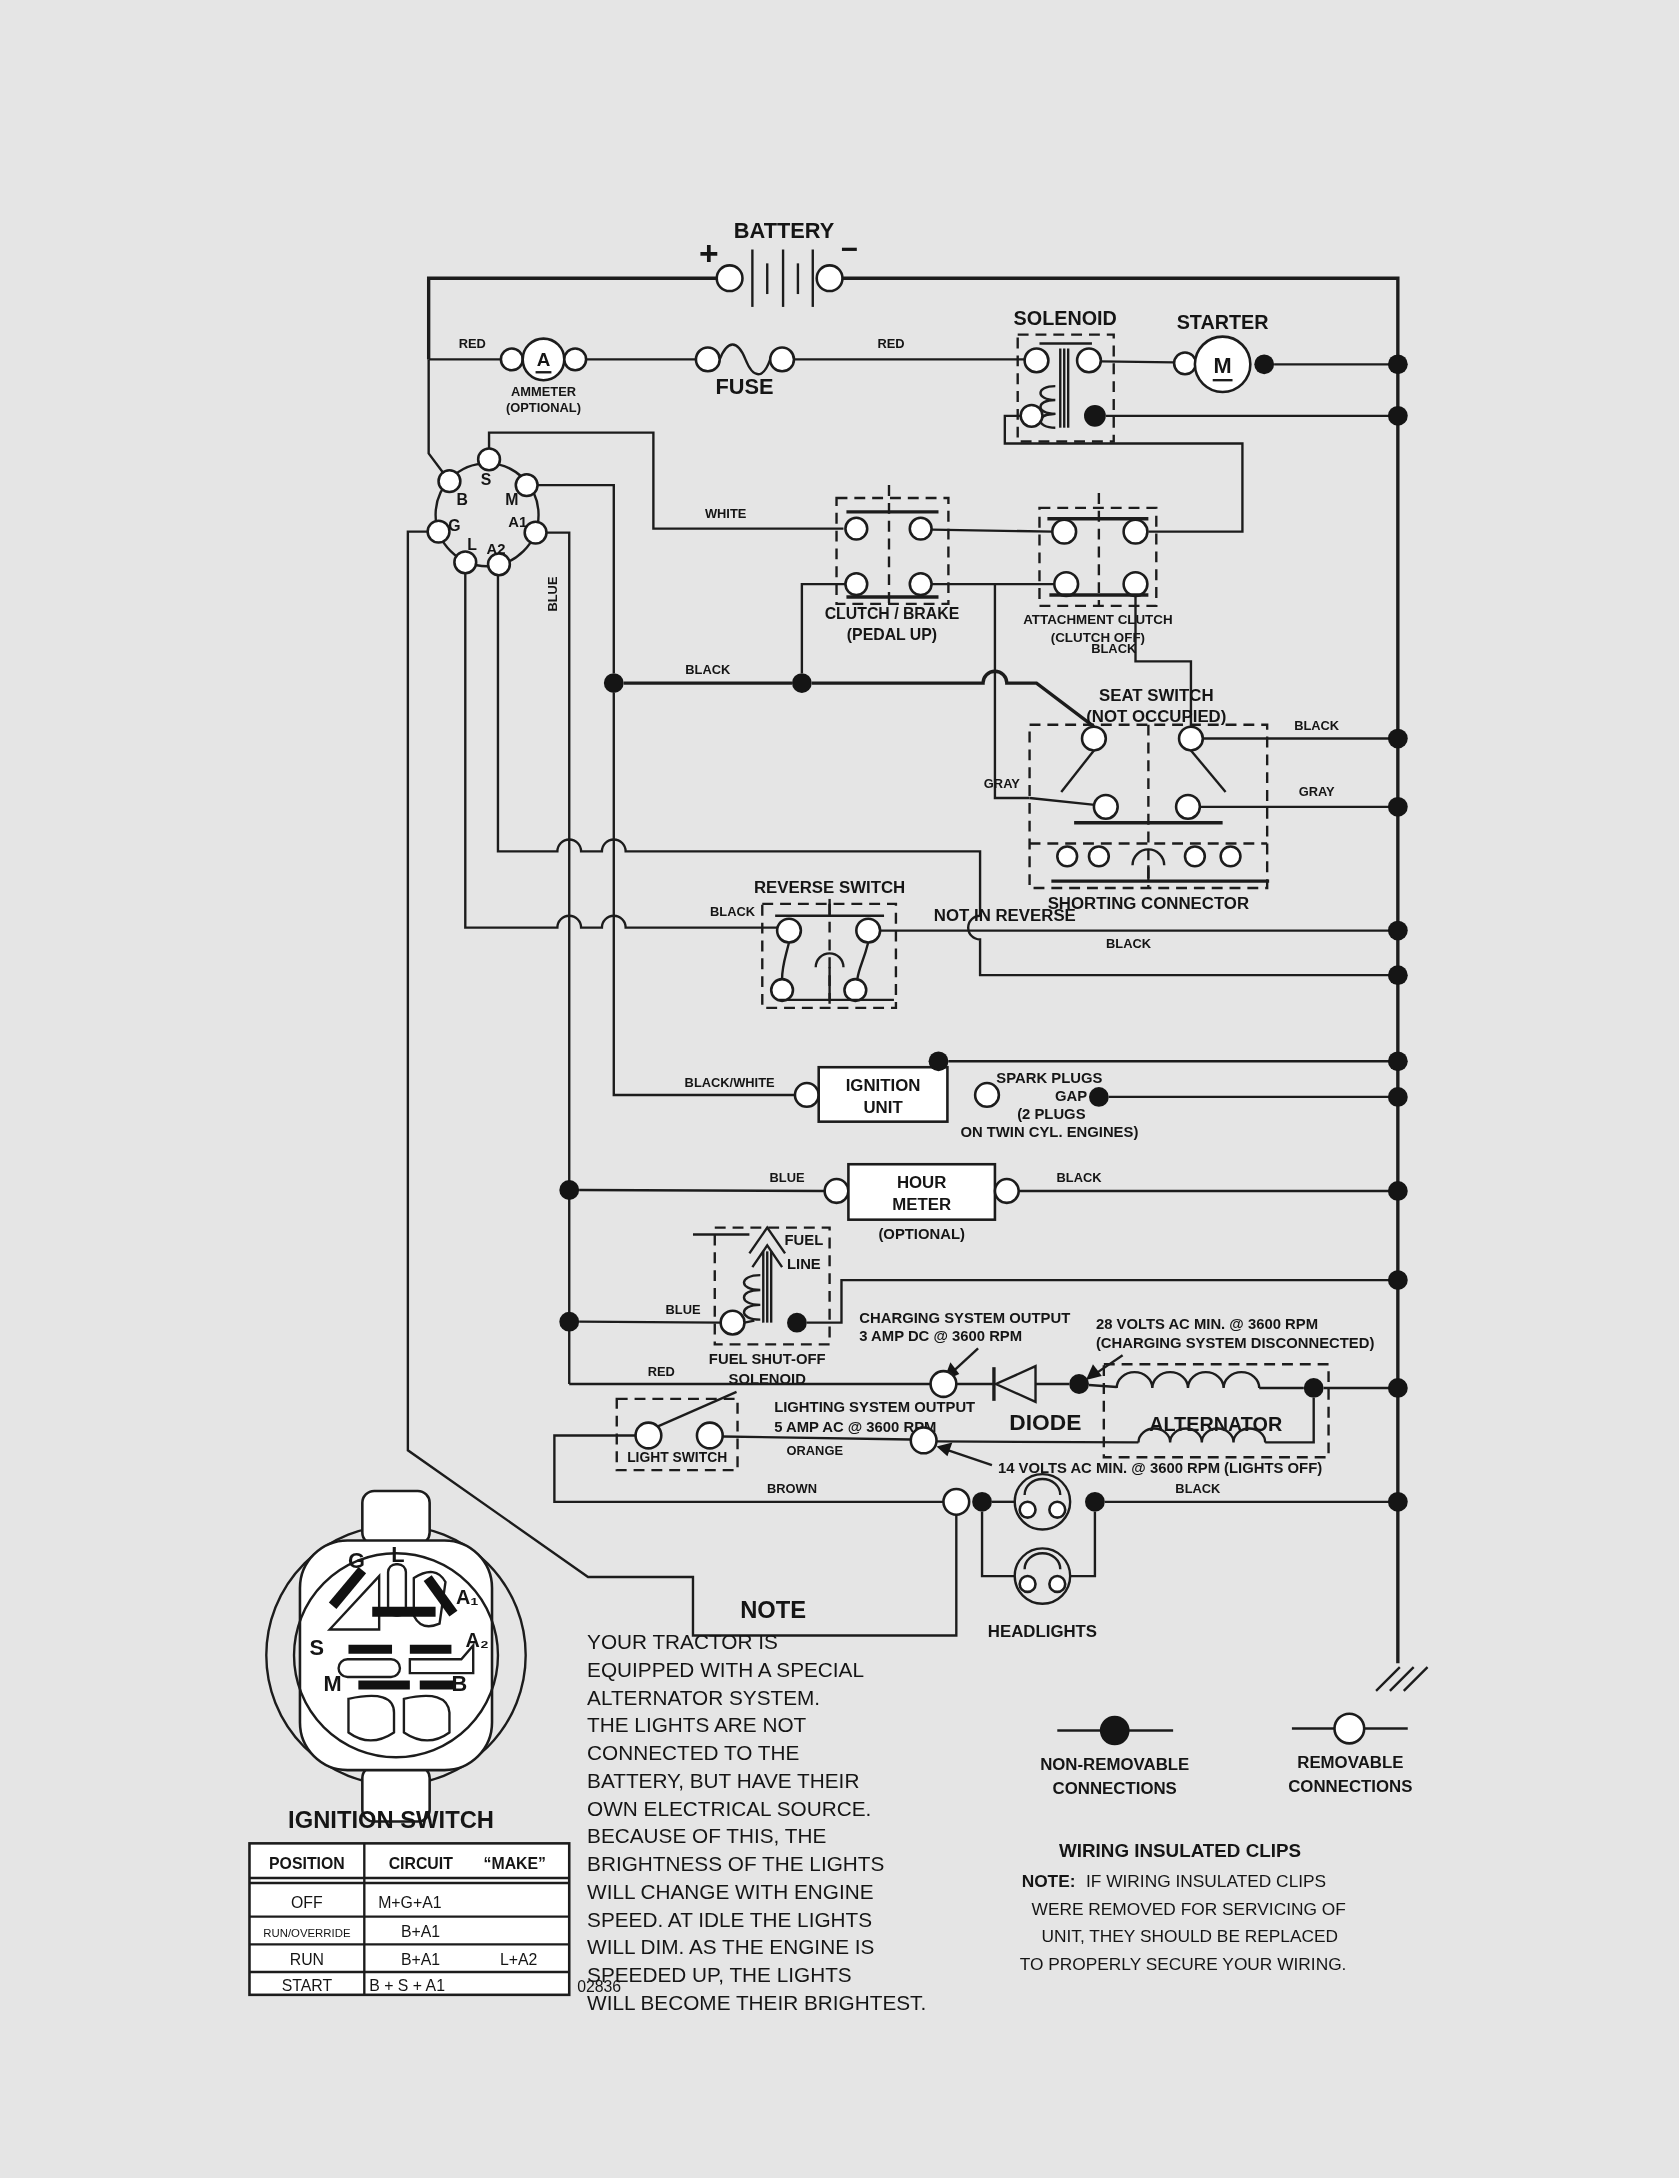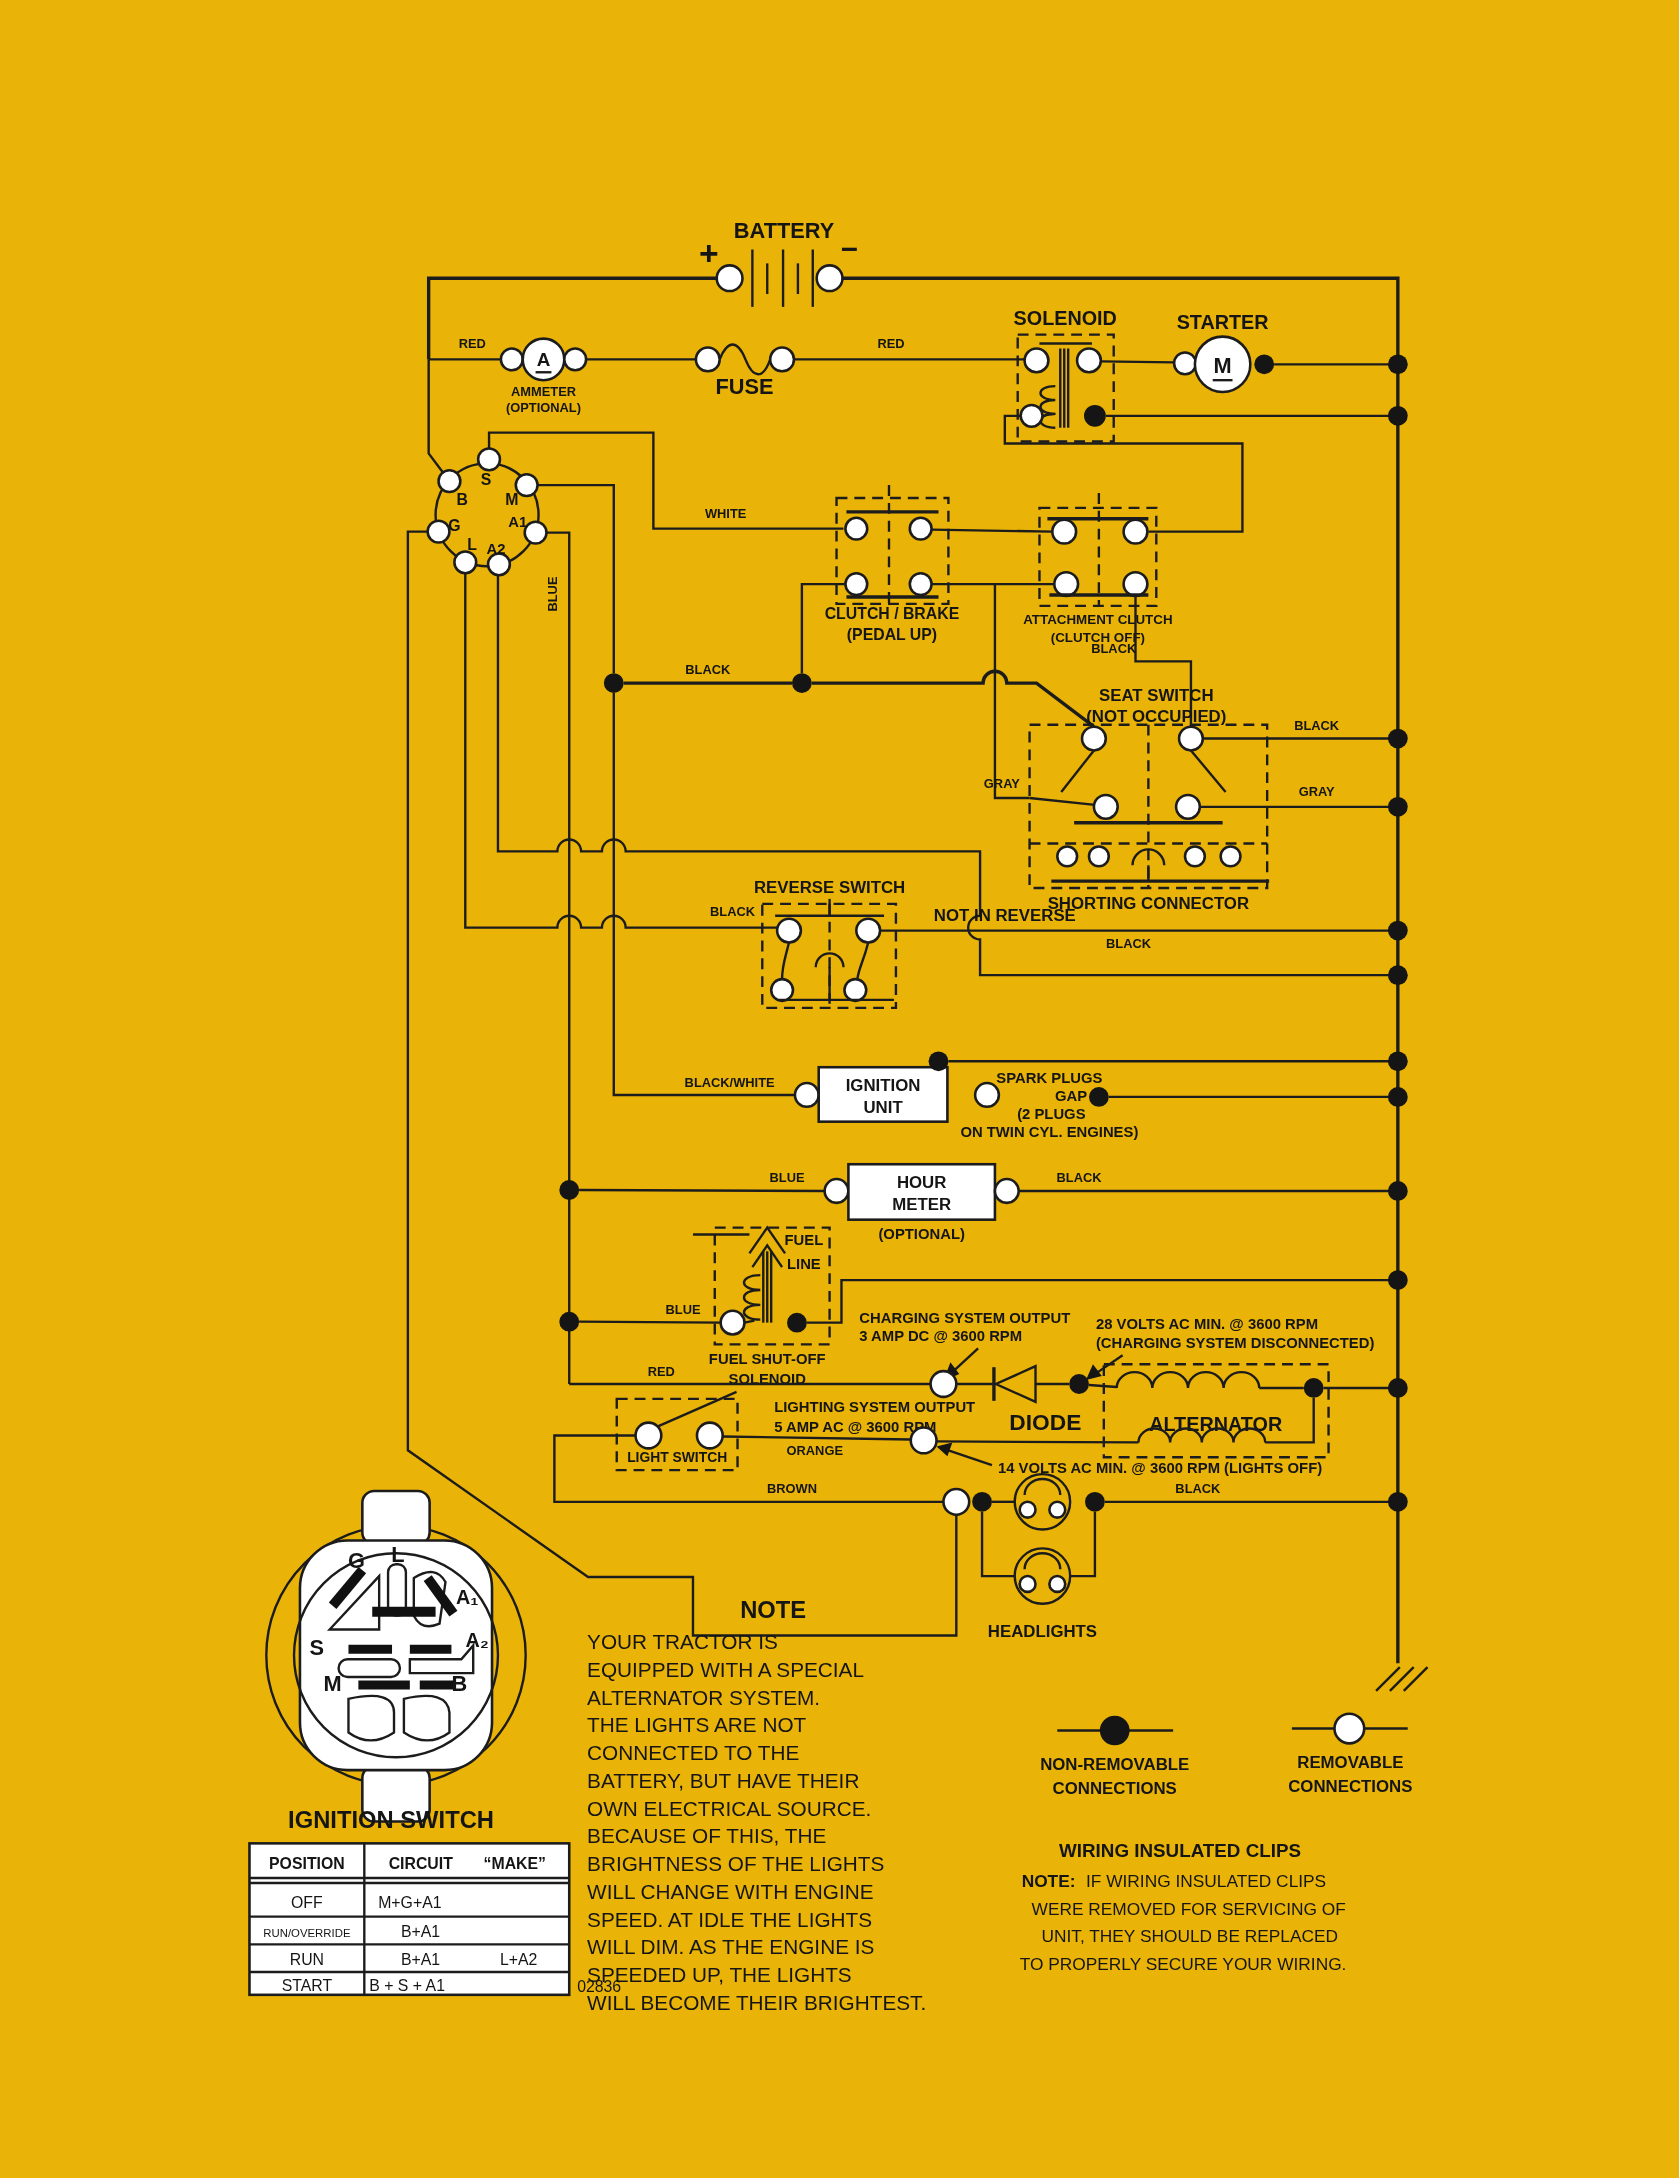--- a/index.html
+++ b/index.html
@@ -1,16 +1,16 @@
 <!DOCTYPE html>
 <html><head>
 <meta charset="utf-8">
 <style>
   html,body{margin:0;padding:0;background:#fff;}
-  #stage{position:relative;width:1679px;height:2178px;background:#eab308;overflow:hidden;}
+  #stage{position:relative;width:1679px;height:2178px;background:#e5e5e5;overflow:hidden;}
   svg{position:absolute;left:0;top:0;}
   svg text{font-family:"Liberation Sans","DejaVu Sans",sans-serif;fill:#151515;}
   .w{stroke:#1c1c1c;stroke-width:2.4;fill:none;}
   .wh{stroke:#1c1c1c;stroke-width:3.4;fill:none;}
   .dash{stroke:#1c1c1c;stroke-width:2.4;fill:none;stroke-dasharray:11 7;}
   .term{stroke:#1c1c1c;stroke-width:2.6;fill:#fff;}
   .dot{fill:#151515;stroke:none;}
   .lbl{font-size:13px;font-weight:bold;text-anchor:middle;}
   .name{font-weight:bold;text-anchor:middle;}
   .box{stroke:#1c1c1c;stroke-width:2.6;fill:#fff;}

